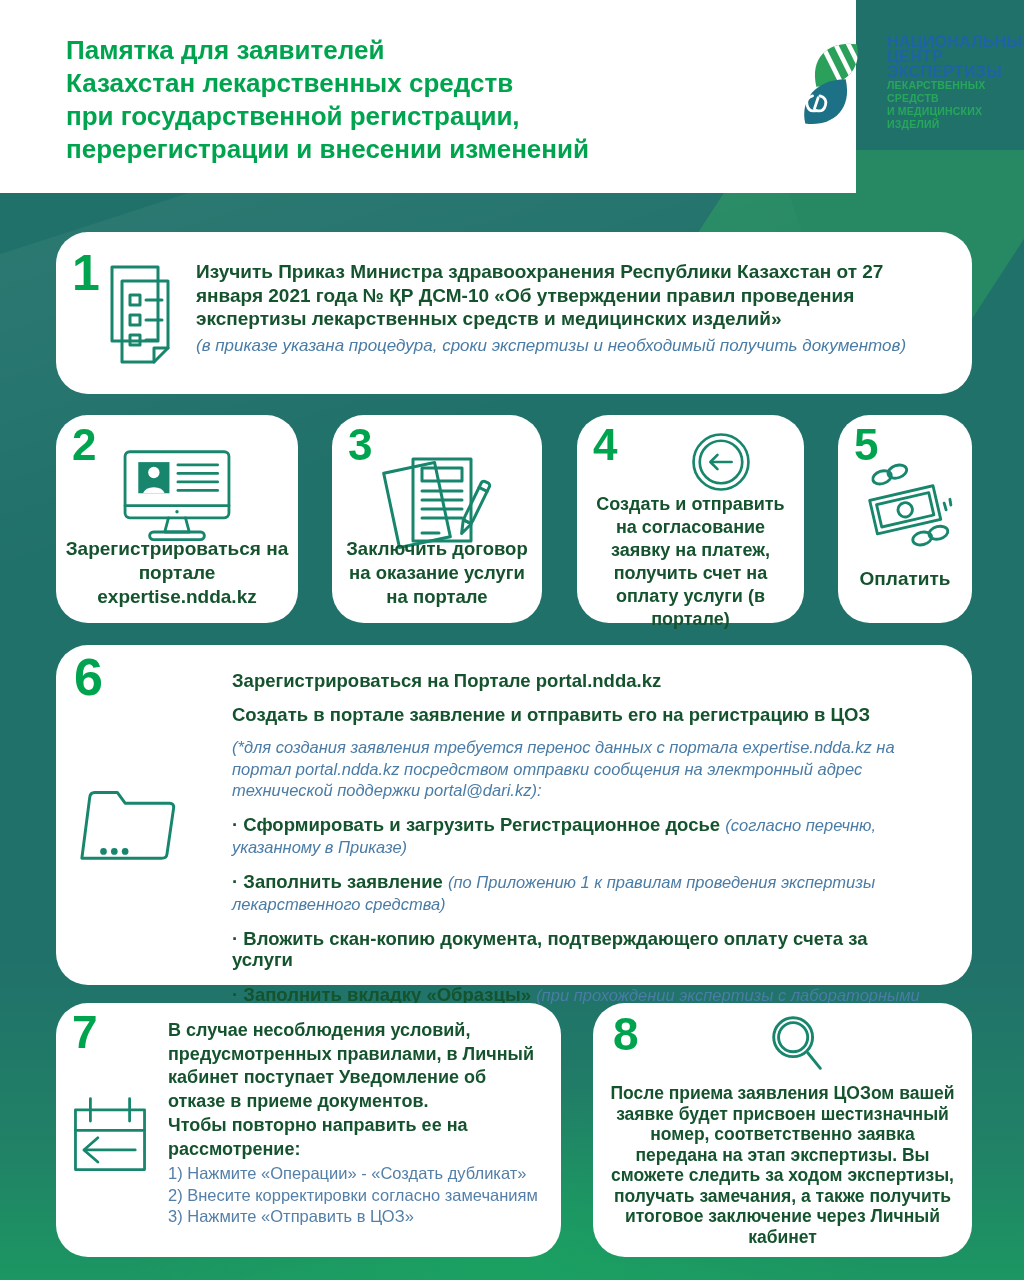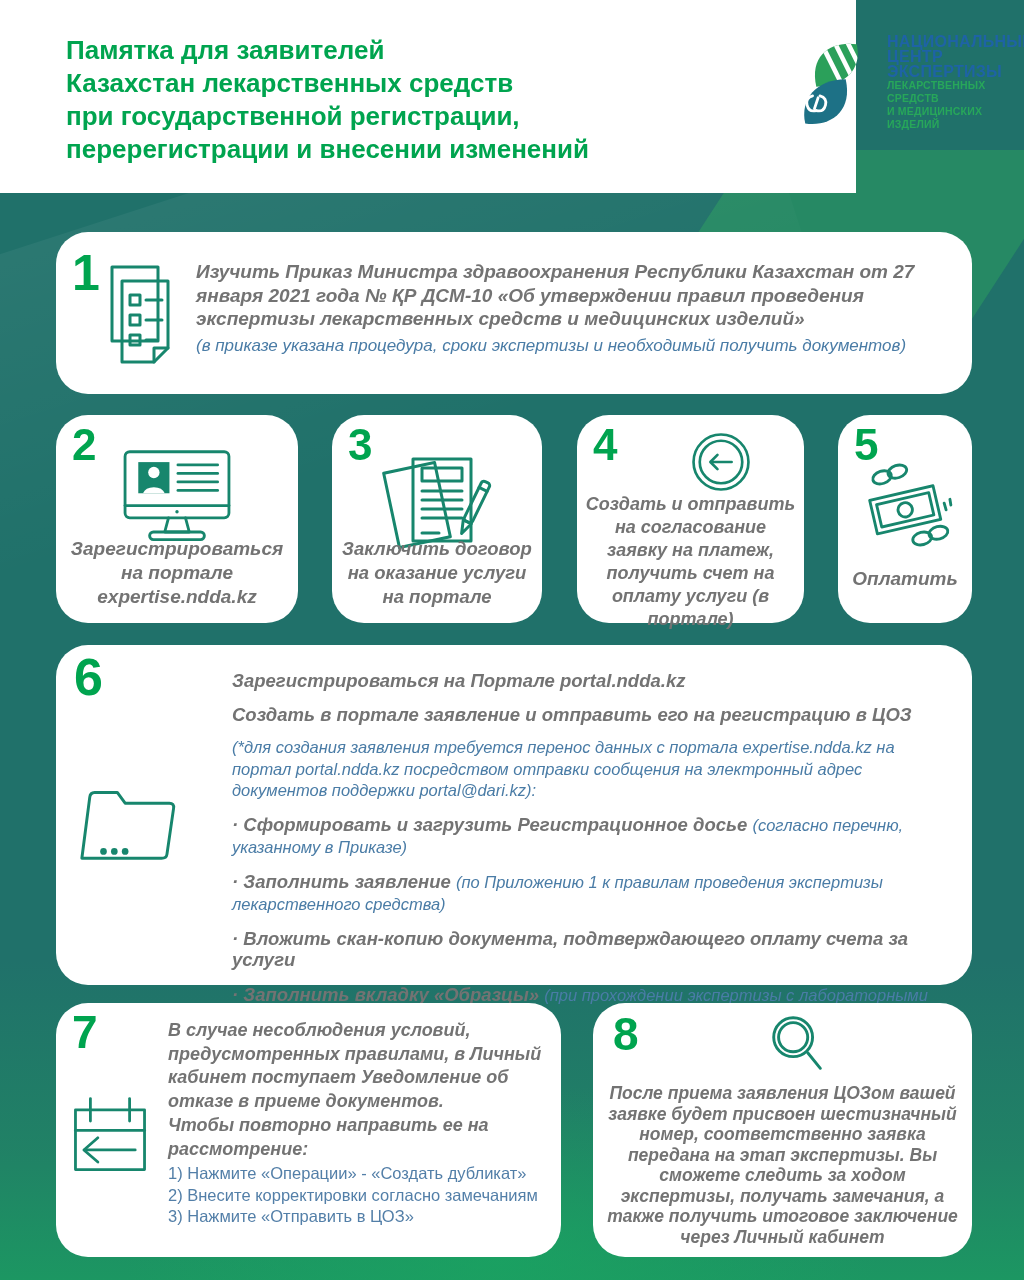--- a/index.html
+++ b/index.html
@@ -19,21 +19,21 @@
   .header{position:absolute;top:0;left:0;width:856px;height:193px;background:#ffffff;}
   .title{position:absolute;left:66px;top:34px;color:#00a44f;font-weight:700;
          font-size:26px;line-height:33px;}
   .logo{position:absolute;left:785px;top:34px;display:flex;align-items:center;gap:10px;}
   .logo-text{font-weight:700;}
   .logo-text .lb{color:#1e63a5;font-size:16px;line-height:15px;letter-spacing:.3px;}
   .logo-text .lg{color:#27a75a;font-size:10.5px;line-height:13px;letter-spacing:.2px;}
   
   .card{position:absolute;background:#ffffff;border-radius:32px;z-index:2;}
   .num{position:absolute;font-weight:700;color:#00a44f;line-height:1;}
-  .blue{color:#737373;font-weight:700;font-style:italic;}
+  .blue{color:#14532d;font-weight:700;}
   .muted-it{color:#4a7ca6;font-style:italic;font-weight:400;}
   
   #card1{left:56px;top:232px;width:916px;height:162px;}
   #card1 .num{left:16px;top:16px;font-size:50px;}
   #card1 .icon{position:absolute;left:44px;top:30px;}
   #card1 .txt{position:absolute;left:140px;top:28px;width:748px;}
   #card1 .txt .blue{font-size:19px;line-height:23.5px;}
   #card1 .txt .muted-it{display:block;font-size:17px;margin-top:5px;}
   
   #card2{left:56px;top:415px;width:242px;height:208px;}
@@ -227,21 +227,21 @@
       <svg width="118" height="100" viewBox="0 0 120 100">
         <path class="stk" stroke-width="4" d="M8 92 L16 30 Q16.5 25 21 25 H44 L52 36 H97 Q102 36 101.3 41 L94.5 88 Q94 92 89 92 Z"></path>
         <circle cx="30" cy="85" r="3.4" fill="#17866d"></circle>
         <circle cx="41" cy="85" r="3.4" fill="#17866d"></circle>
         <circle cx="52" cy="85" r="3.4" fill="#17866d"></circle>
       </svg>
     </span>
     <div class="txt">
       <p class="blue">Зарегистрироваться на Портале portal.ndda.kz</p>
       <p class="blue">Создать в портале заявление и отправить его на регистрацию в ЦОЗ</p>
-      <p class="muted-it">(*для создания заявления требуется перенос данных с портала expertise.ndda.kz на портал portal.ndda.kz посредством отправки сообщения на электронный адрес документов поддержки portal@dari.kz):</p>
+      <p class="muted-it">(*для создания заявления требуется перенос данных с портала expertise.ndda.kz на портал portal.ndda.kz посредством отправки сообщения на электронный адрес технической поддержки portal@dari.kz):</p>
       <p><span class="blue">· Сформировать и загрузить Регистрационное досье </span><span class="muted-it">(согласно перечню, указанному в Приказе)</span></p>
       <p><span class="blue">· Заполнить заявление </span><span class="muted-it">(по Приложению 1 к правилам проведения экспертизы лекарственного средства)</span></p>
       <p><span class="blue">· Вложить скан-копию документа, подтверждающего оплату счета за услуги</span><span class="muted-it"></span></p>
       <p><span class="blue">· Заполнить вкладку «Образцы» </span><span class="muted-it">(при прохождении экспертизы с лабораторными испытаниями)</span></p>
     </div>
   </div>
 
   <div class="card" id="card7">
     <div class="num">7</div>
     <span class="icon">

